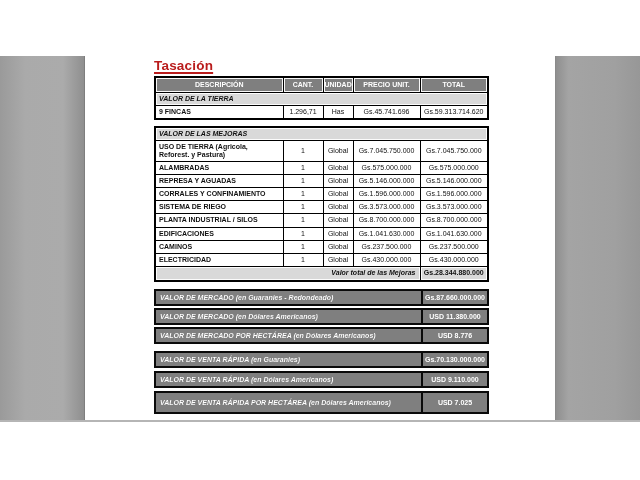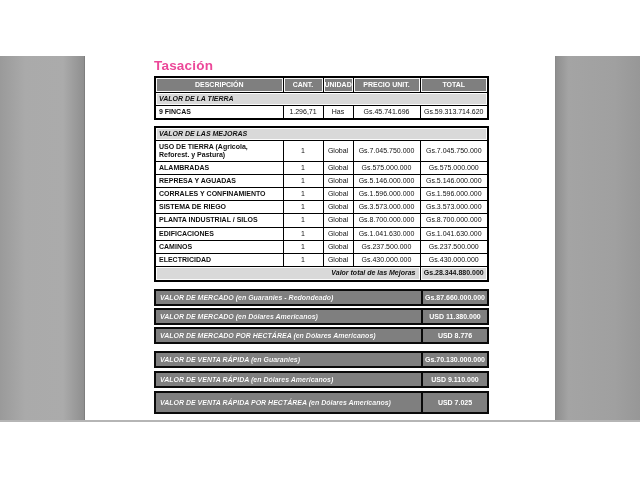--- a/index.html
+++ b/index.html
@@ -21,22 +21,22 @@
     flex:1;
     background:linear-gradient(90deg,#8f8f8f 0%,#a4a4a4 15%,#a0a0a0 70%,#979797 100%);
     border-left:1px solid #8a8a8a;
   }
   .page {
     width:470px; box-sizing:border-box; background:#ffffff;
     padding:2px 66px 0 69px;
   }
 
   .title {
-    margin:0 0 3px 0; font-size:13.5px; font-weight:bold; color:#ec4899;
-    text-decoration-thickness:1.5px; text-underline-offset:2px;
+    margin:0 0 3px 0; font-size:13.5px; font-weight:bold; color:#b91c1c;
+    text-decoration:underline; text-decoration-thickness:1.5px; text-underline-offset:2px;
     letter-spacing:.2px;
   }
 
   table.tbl {
     width:335px; border-collapse:collapse; table-layout:fixed;
     border:2px solid #000;
   }
   table.tbl.gap { margin-top:6px; }
   .tbl th, .tbl td {
     border:1px solid #000; font-size:7px; line-height:1.15;

